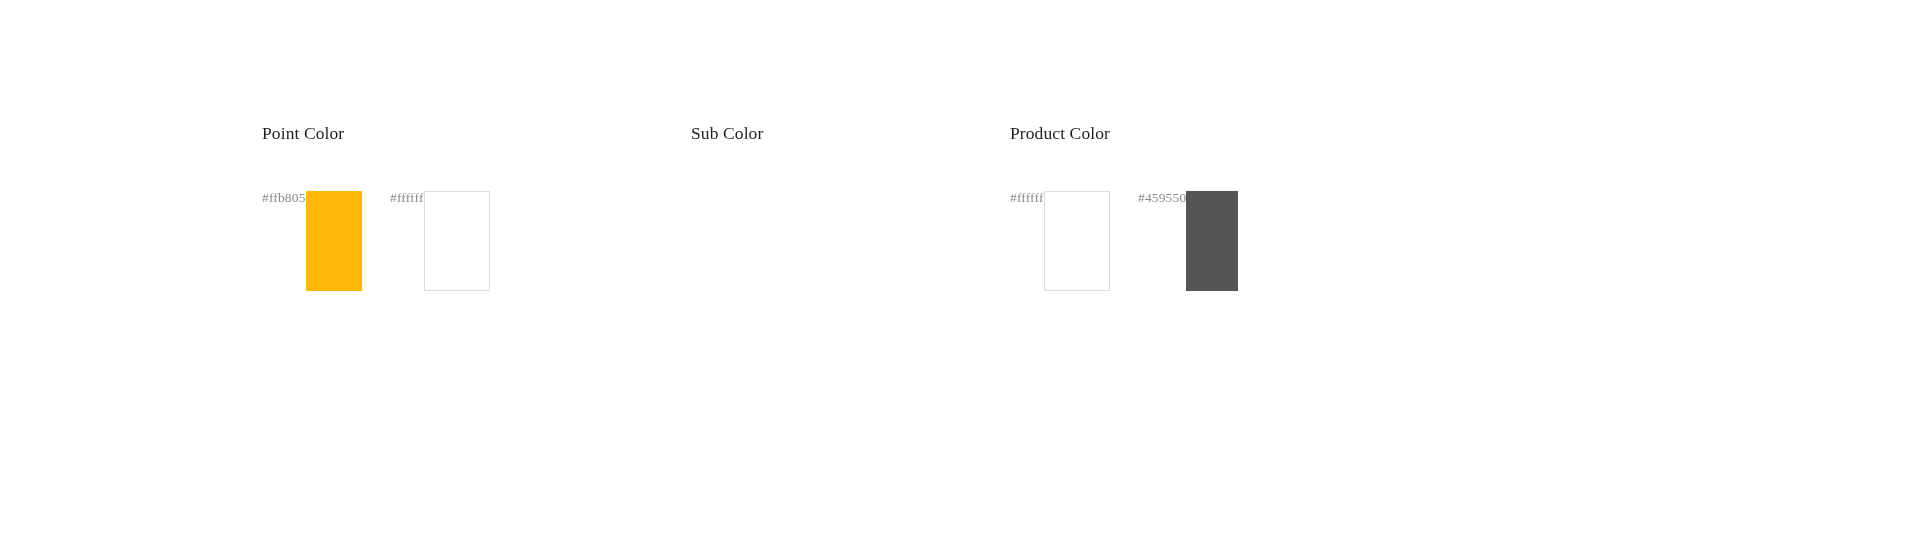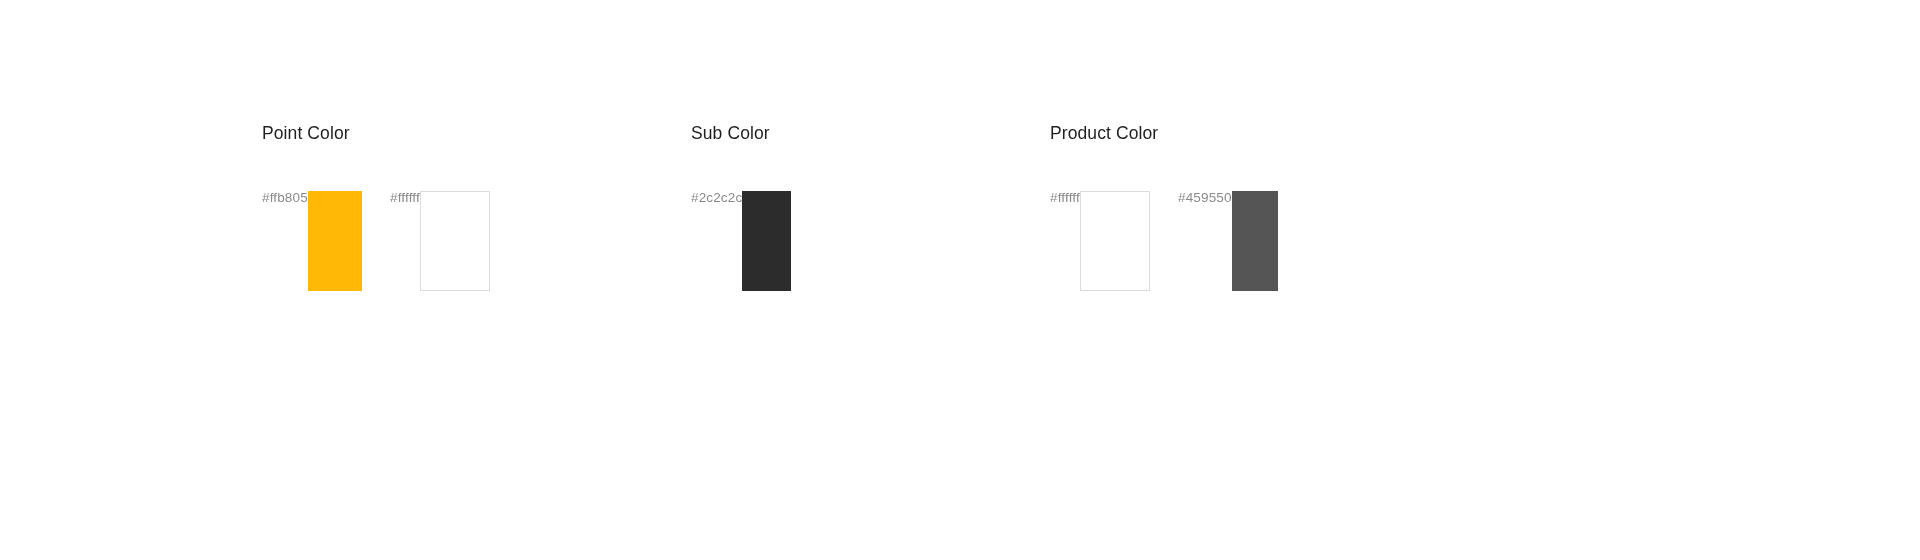--- a/index.html
+++ b/index.html
@@ -14,20 +14,21 @@
     font-family: "Liberation Sans", sans-serif;
     -webkit-font-smoothing: antialiased;
     overflow: hidden;
   }
 
   .palette-board {
     position: relative;
     width: 1920px;
     height: 560px;
     background: #ffffff;
+    font-family: Liberation Serif, serif;
   }
 
   .palette-group {
     position: absolute;
     top: 125px;
   }
 
   .group-heading {
     font-size: 17.5px;
     font-weight: 400;
@@ -86,27 +87,23 @@
         </div>
         <div class="swatch-column">
           <span class="swatch-hex">#ffffff</span>
           <div class="swatch-chip bordered" style="background: rgb(255, 255, 255);"></div>
         </div>
       </div>
     </section>
     <section class="palette-group" style="left: 691px;">
       <h2 class="group-heading">Sub Color</h2>
       <div class="swatch-row">
-        <div class="swatch-column">
-          <span class="swatch-hex">#2c2c2c</span>
-          <div class="swatch-chip" style="background: rgb(44, 44, 44);"></div>
-        </div>
       </div>
     </section>
-    <section class="palette-group" style="left: 1050px;">
+    <section class="palette-group" style="left: 1010px;">
       <h2 class="group-heading">Product Color</h2>
       <div class="swatch-row">
         <div class="swatch-column">
           <span class="swatch-hex">#ffffff</span>
           <div class="swatch-chip bordered" style="background: rgb(255, 255, 255);"></div>
         </div>
         <div class="swatch-column">
           <span class="swatch-hex">#459550</span>
           <div class="swatch-chip" style="background: rgb(85, 85, 85);"></div>
         </div>

